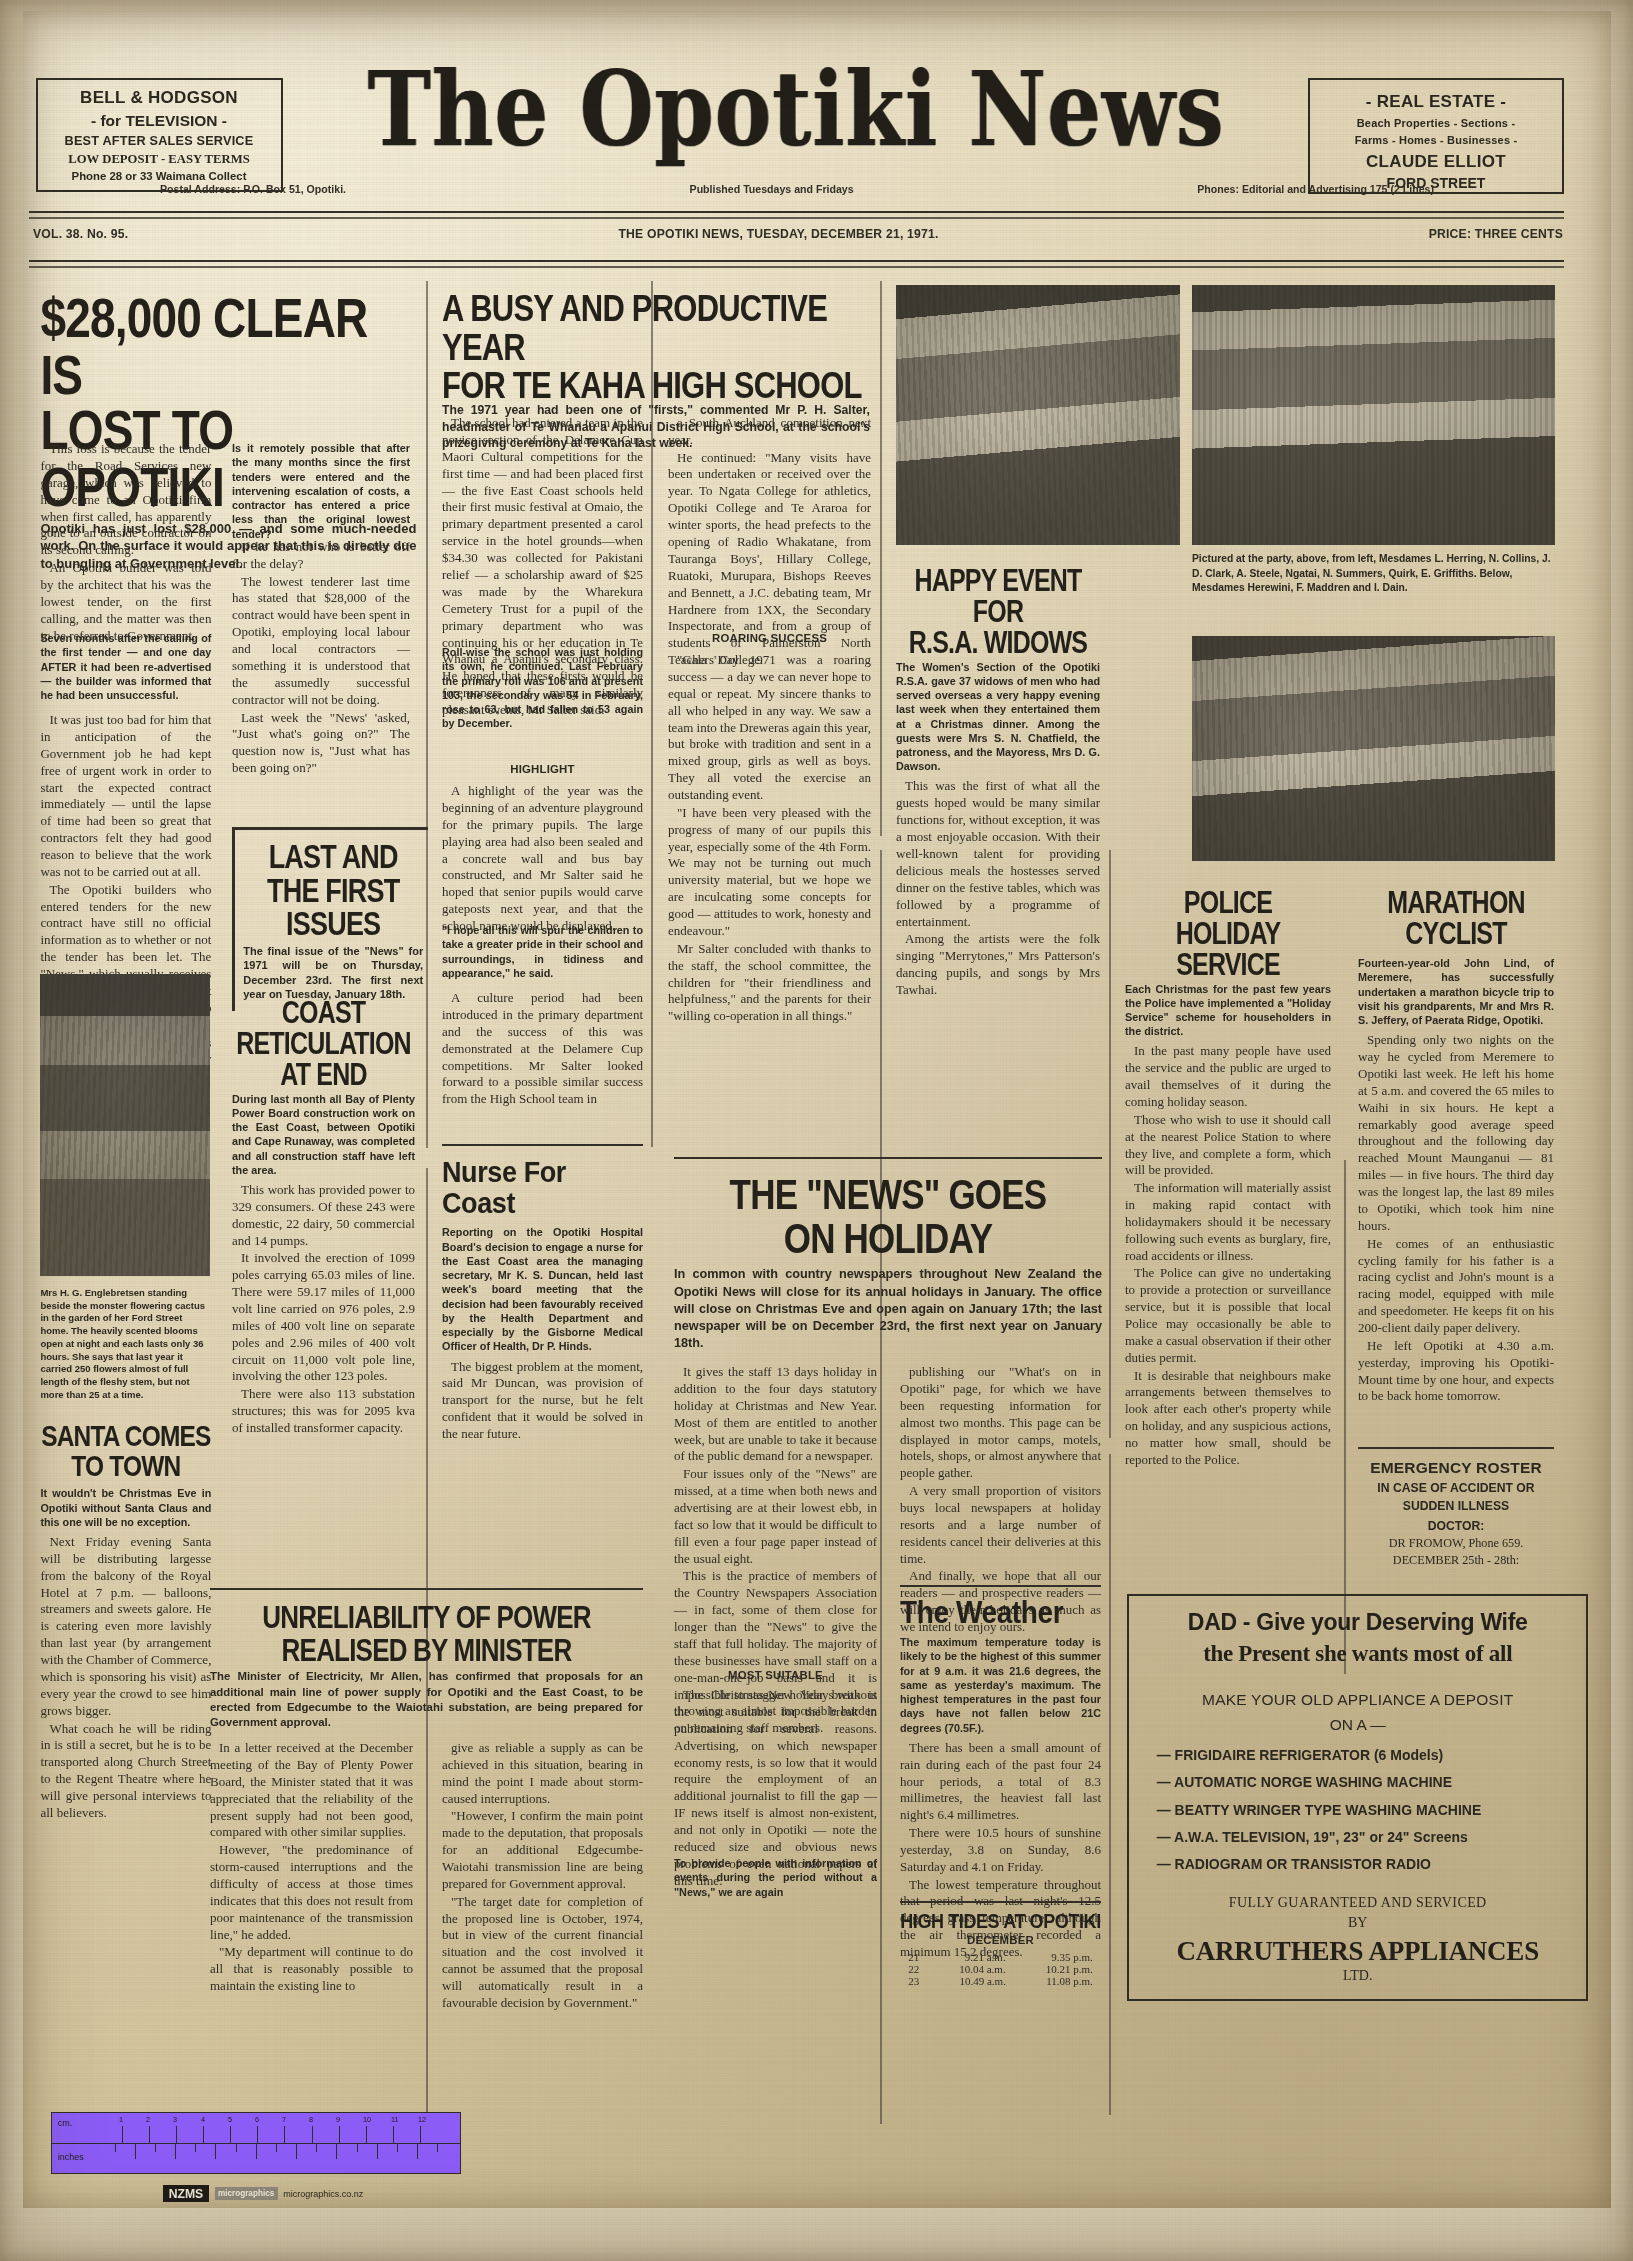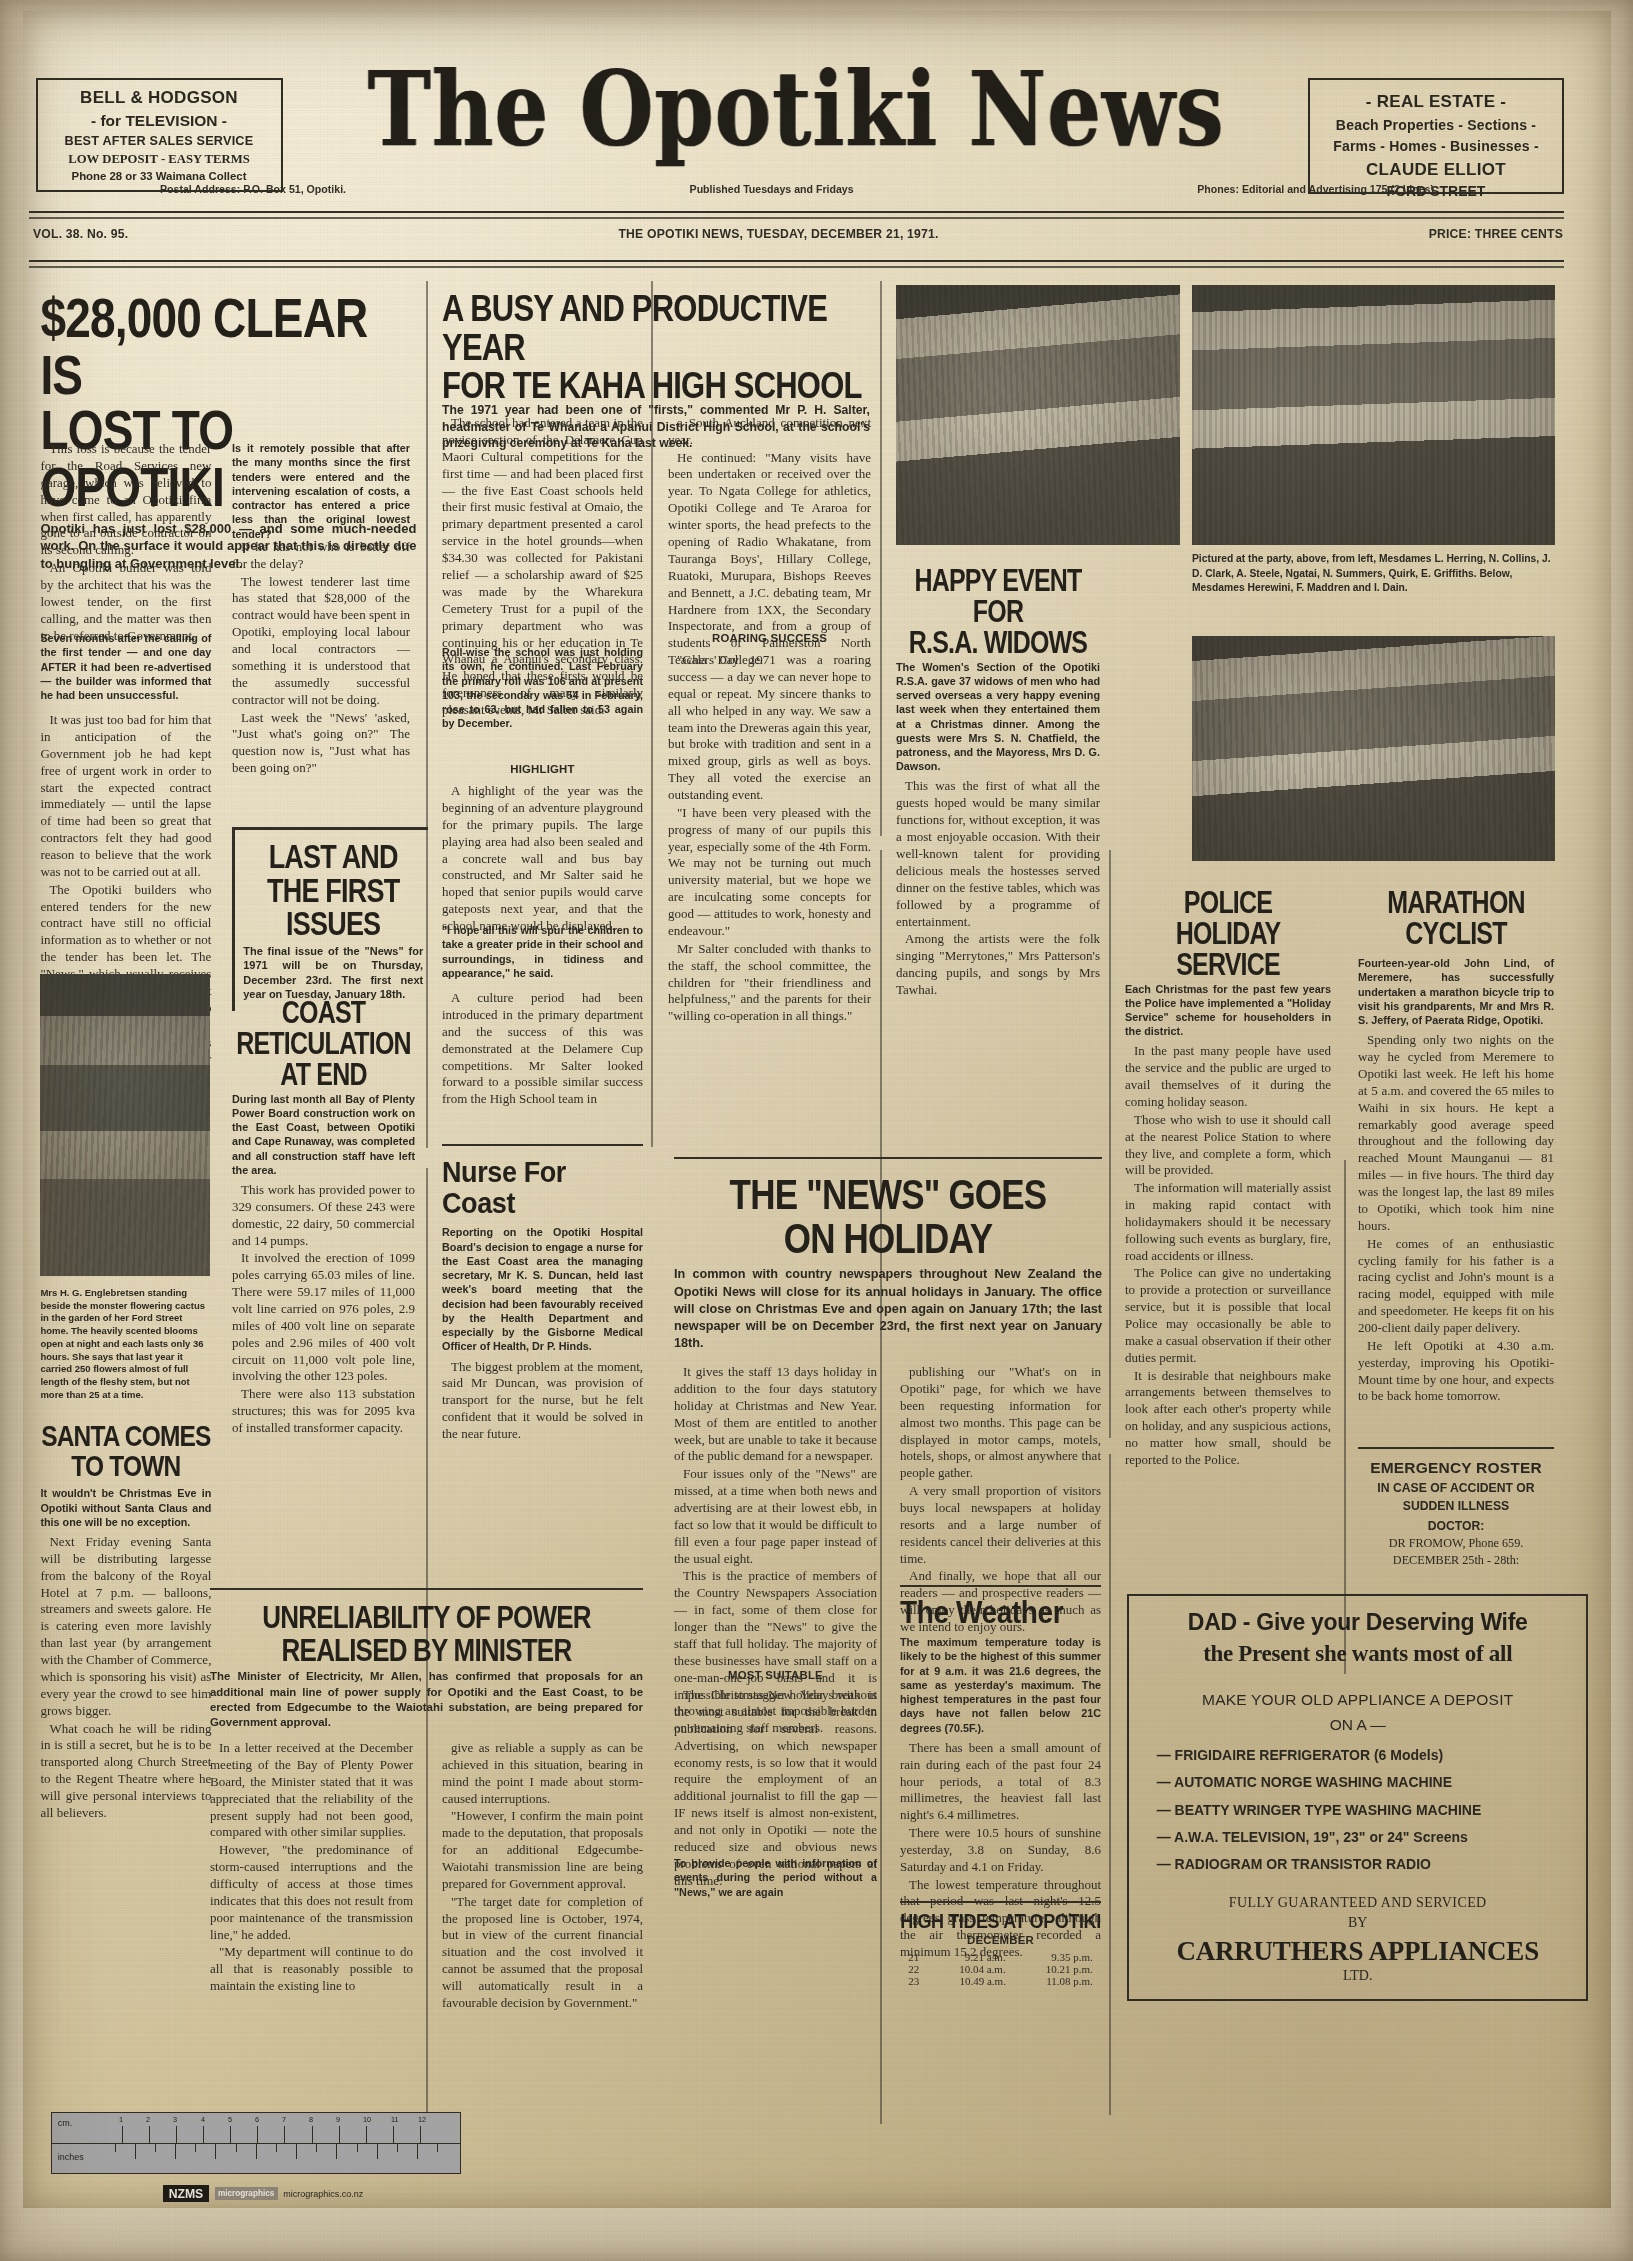--- a/index.html
+++ b/index.html
@@ -21,21 +21,21 @@
   
   #masthead{position:absolute;left:29px;top:39px;width:1535px;height:163px;}
   .adbox{position:absolute;border:2.4px solid #2f2c24;text-align:center;color:#2b2820;}
   #ad-bell{left:6.5px;top:39px;width:243px;height:105px;padding-top:4.9px;}
   #ad-real{left:1279px;top:39px;width:252px;height:105px;padding-top:6.5px;}
   .ad-l1{font-family:"Liberation Sans",sans-serif;font-weight:bold;font-size:17px;letter-spacing:0.3px;margin-top:3.3px;}
   .ad-l2{font-family:"Liberation Sans",sans-serif;font-weight:bold;font-size:15.5px;margin-top:4.1px;}
   .ad-l3{font-family:"Liberation Sans",sans-serif;font-weight:bold;font-size:12.7px;margin-top:4.1px;letter-spacing:0.2px;}
   .ad-l4{font-family:"Liberation Serif",serif;font-weight:bold;font-size:12.7px;margin-top:3.3px;}
   .ad-l5{font-family:"Liberation Sans",sans-serif;font-weight:bold;font-size:11.4px;margin-top:3.3px;}
-  .ad-sm{font-family:"Liberation Sans",sans-serif;font-weight:bold;font-size:14px;margin-top:4.9px;letter-spacing:0.2px;}
+  .ad-sm{font-family:"Liberation Sans",sans-serif;font-weight:bold;font-size:11px;margin-top:4.9px;letter-spacing:0.2px;}
   .ad-big{font-family:"Liberation Sans",sans-serif;font-weight:bold;font-size:17px;margin-top:5.7px;letter-spacing:0.3px;}
   .ad-mid{font-family:"Liberation Sans",sans-serif;font-weight:bold;font-size:14px;margin-top:3.3px;}
   #title{position:absolute;left:269px;top:18px;width:996px;text-align:center;
     font-family:"DejaVu Serif",serif;font-weight:bold;font-size:85px;line-height:1;
     letter-spacing:0.8px;color:#221f19;
     text-shadow:0.8px 0 0 rgba(34,31,25,.6), -0.8px 0 0 rgba(34,31,25,.35), 0 0.8px 0 rgba(34,31,25,.3);
     transform:scaleY(1.22);transform-origin:top center;}
   #subline{position:absolute;left:131px;top:144px;width:1274px;display:flex;justify-content:space-between;
     font-family:"Liberation Sans",sans-serif;font-weight:bold;font-size:10.6px;color:#332f26;}
   
@@ -57,21 +57,21 @@
   .lede{font-family:"Liberation Sans",sans-serif;font-weight:bold;font-size:12px;line-height:1.35;color:#2b2820;text-align:justify;}
   .bodytext{font-family:"Liberation Serif",serif;font-size:13px;line-height:1.30;color:#302d25;text-align:justify;hyphens:auto;}
   .bodytext p{margin:0 0 0.8px 0;text-indent:9px;}
   .boldpara{font-family:"Liberation Sans",sans-serif;font-weight:bold;font-size:10.8px;line-height:1.32;color:#2b2820;text-align:justify;}
   .boldpara p{margin:0 0 1.6px 0;}
   .subhd{font-family:"Liberation Sans",sans-serif;font-weight:bold;font-size:11.4px;text-align:center;color:#2b2820;margin:3.3px 0 2.4px;letter-spacing:0.2px;}
   .caption{font-family:"Liberation Sans",sans-serif;font-weight:bold;font-size:10.3px;line-height:1.42;color:#2b2820;}
   .photo{position:absolute;background:#7d7567;overflow:hidden;}
   .photo .hz{position:absolute;inset:0;}
   
-  #ruler{position:absolute;left:51px;top:2112px;width:408px;height:60px;background:#a3a3a3;border:1.6px solid #2f2c24;}
+  #ruler{position:absolute;left:51px;top:2112px;width:408px;height:60px;background:#8b5cf6;border:1.6px solid #2f2c24;}
   #ruler .tickrow{position:absolute;left:0;width:100%;height:0.8px;background:#2f2c24;}
   #ruler .lbl{position:absolute;font-family:"Liberation Sans",sans-serif;font-size:9px;color:#201e19;}
   #nzms{position:absolute;left:163px;top:2185px;display:flex;align-items:center;gap:5.7px;}
   #nzms .tag{background:#1d1b16;color:#ece7db;font-family:"Liberation Sans",sans-serif;font-weight:bold;font-size:12.2px;padding:1.6px 5.7px;}
   #nzms .tag2{background:#8d8678;color:#ece7db;font-family:"Liberation Sans",sans-serif;font-weight:bold;font-size:8.2px;padding:2.4px 3.3px;}
   #nzms .www{font-family:"Liberation Sans",sans-serif;font-size:9px;color:#2b2820;}
 </style>
 </head>
 <body>
 

